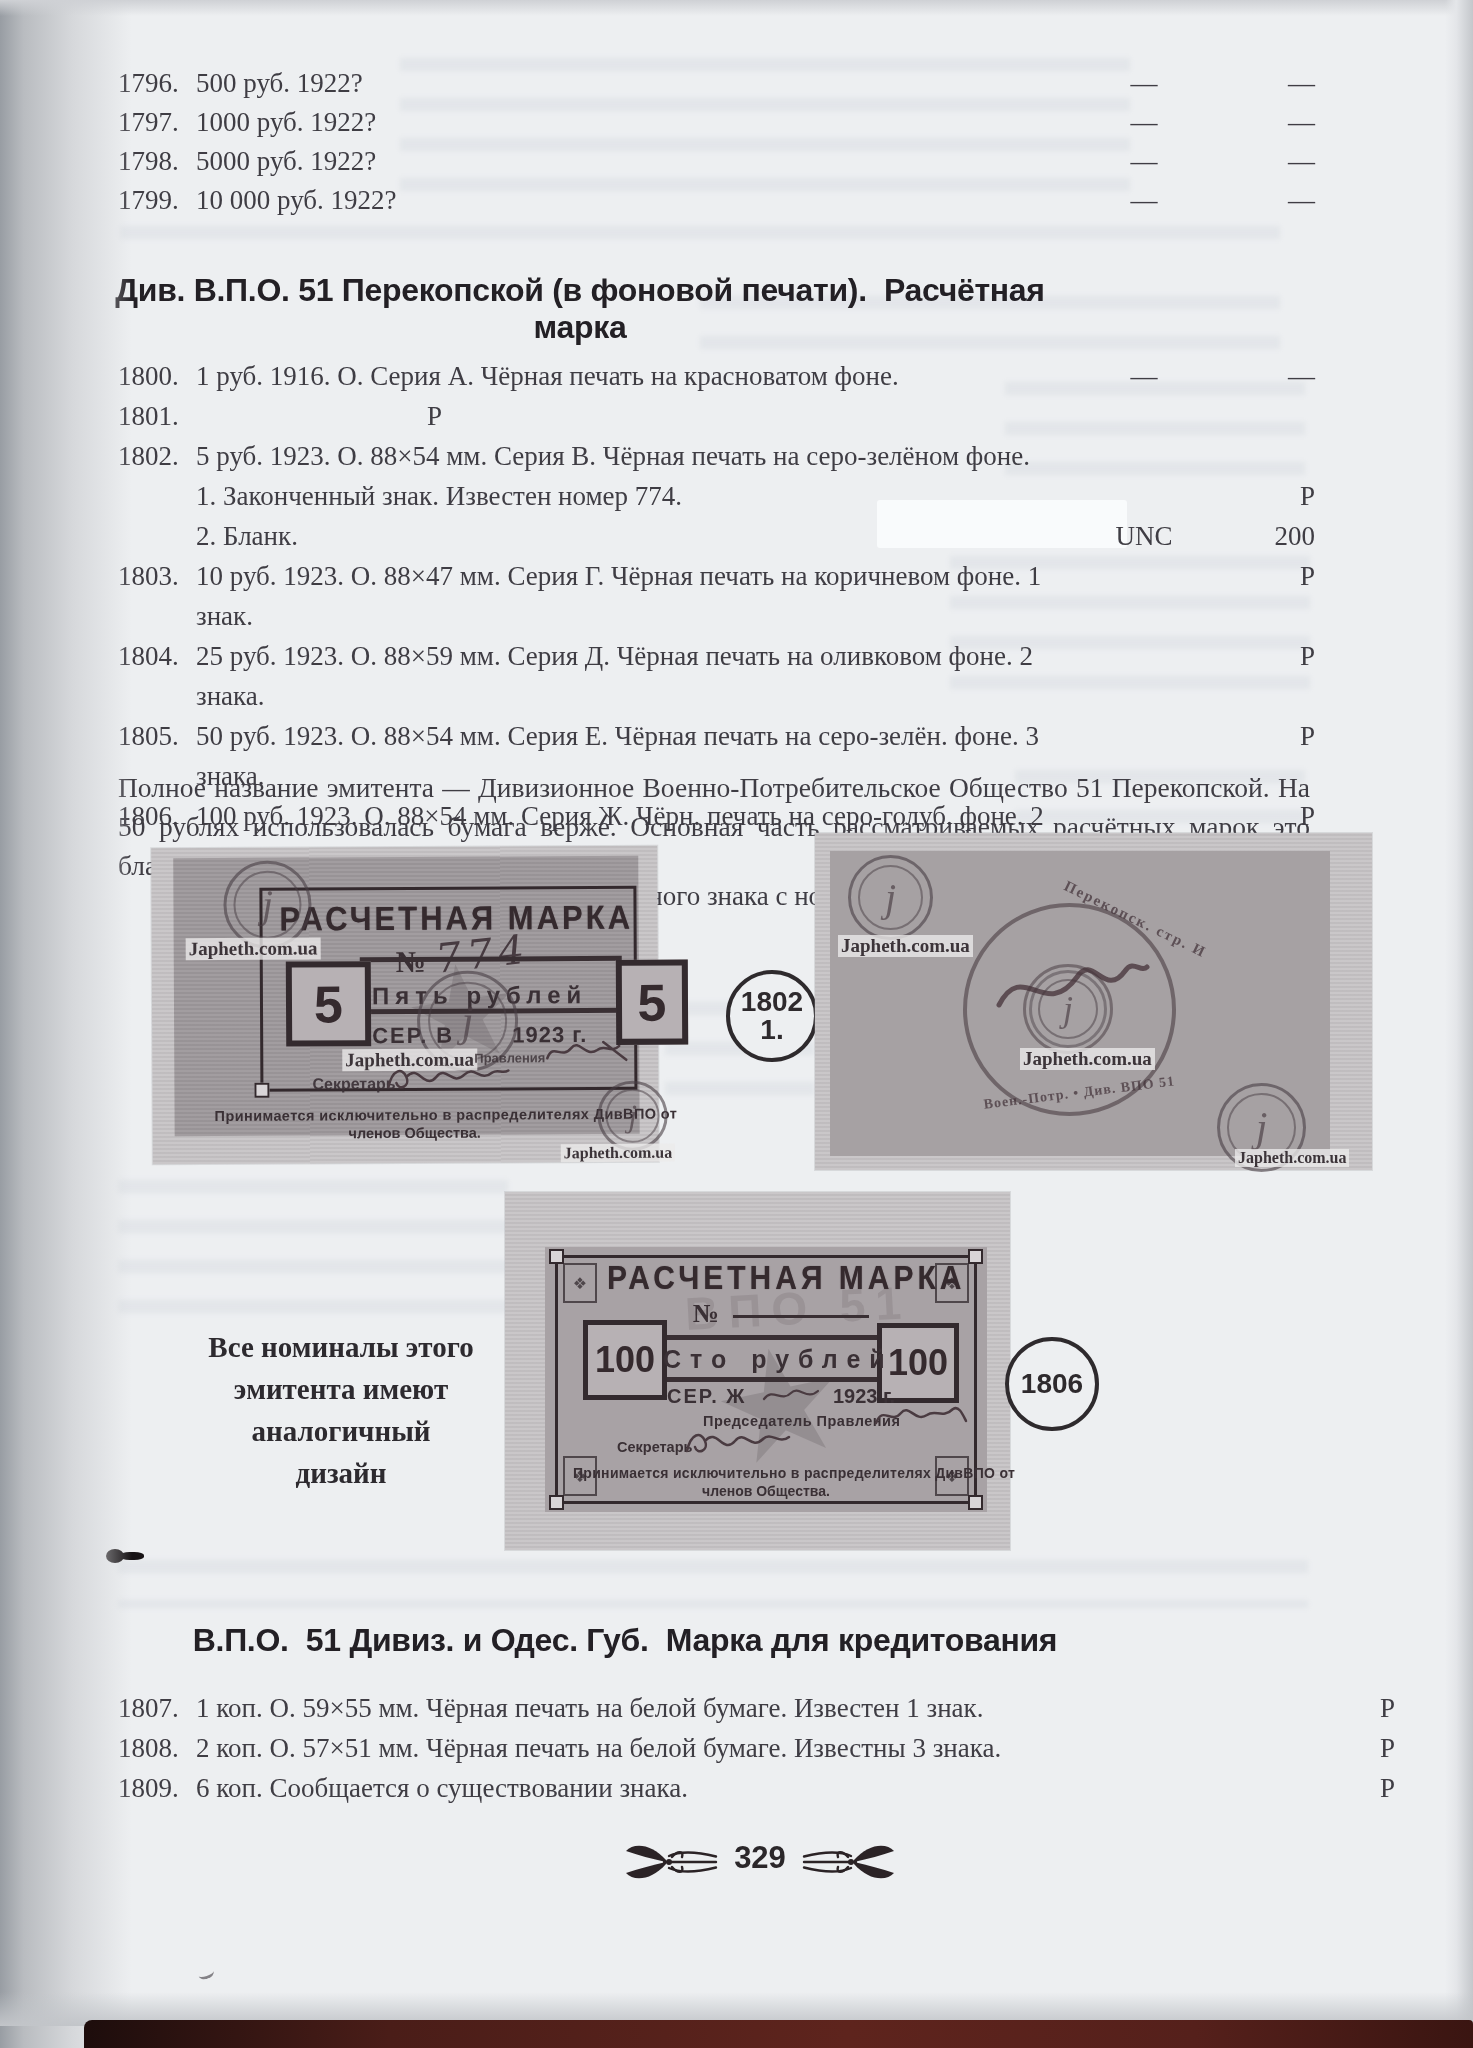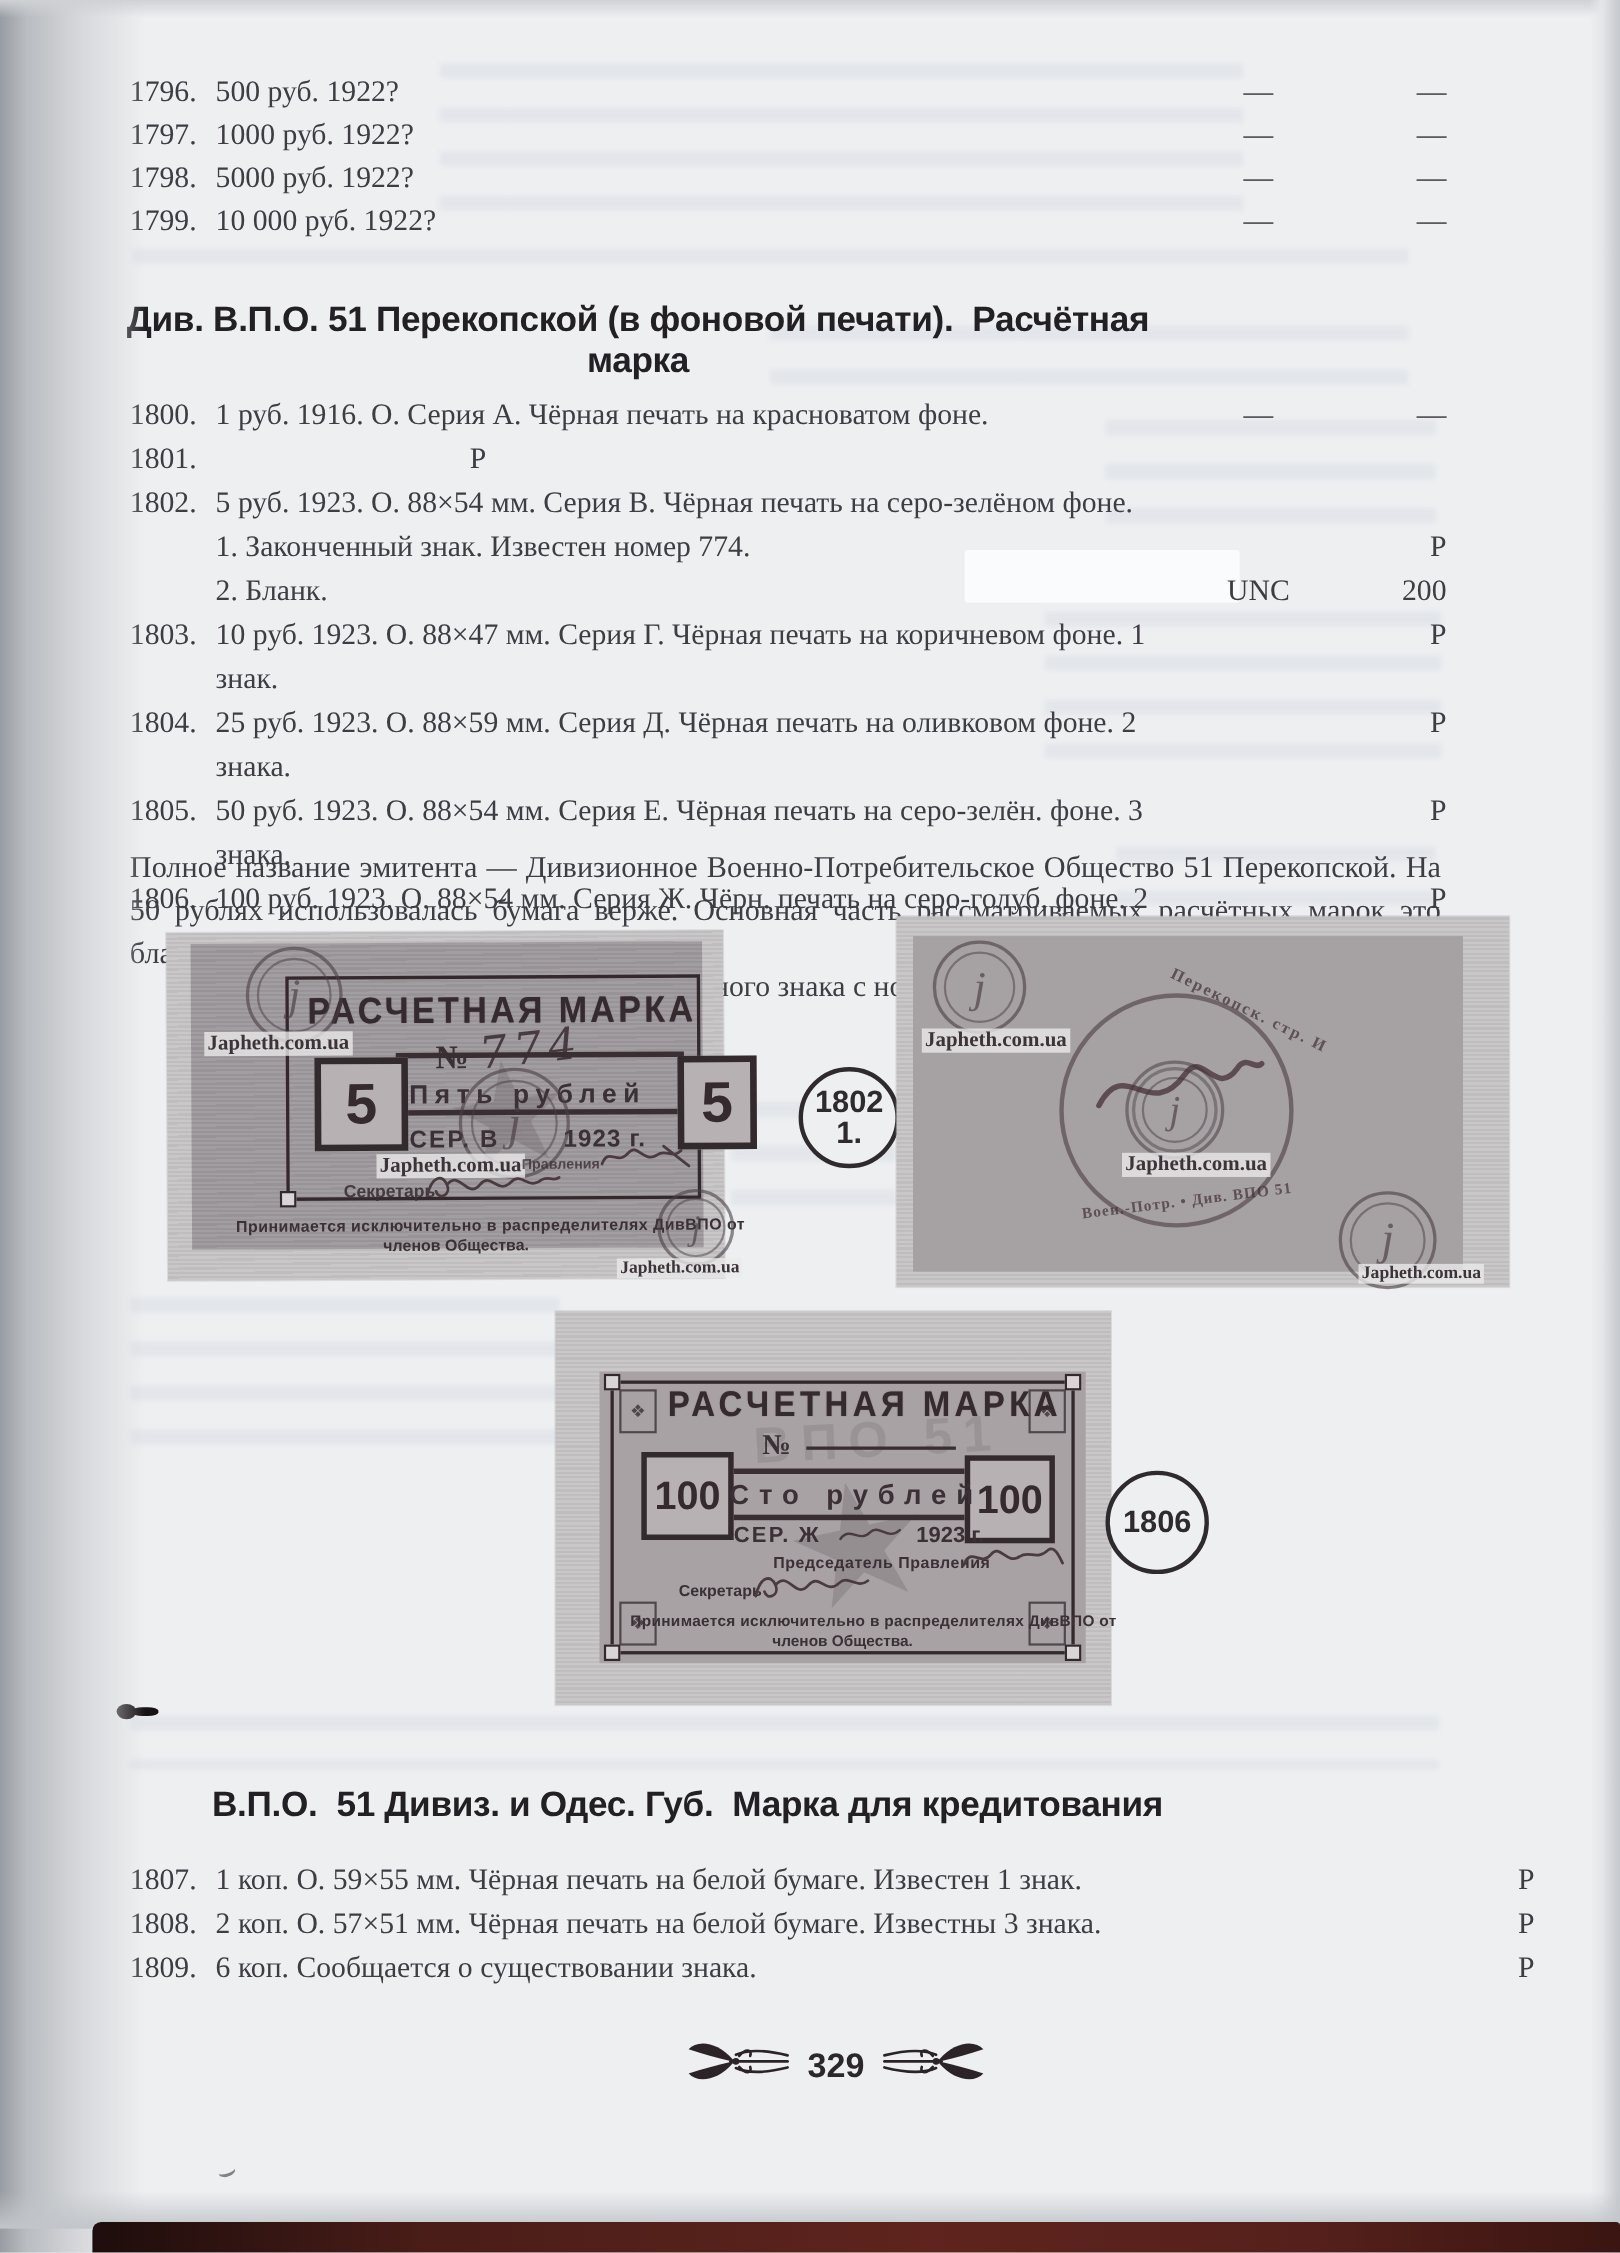--- a/index.html
+++ b/index.html
@@ -60,21 +60,21 @@
   .sig path{fill:none;stroke:#4a3b41;stroke-linecap:round;}
   .star{position:absolute;color:rgba(88,78,84,.24);font-family:"DejaVu Sans",sans-serif;pointer-events:none;}
   .arctext{position:absolute;font-family:"Liberation Serif",serif;font-weight:700;
          color:rgba(62,46,52,.7);white-space:nowrap;}
   .bgtext{position:absolute;font-family:"Liberation Sans",sans-serif;font-weight:800;
          color:rgba(80,68,74,.16);letter-spacing:10px;white-space:nowrap;}
   .corner-ornament{position:absolute;width:30px;height:36px;border:2px solid rgba(50,40,45,.75);
          display:flex;align-items:center;justify-content:center;font-size:16px;color:rgba(50,40,45,.75);}
   .pin{position:absolute;width:11px;height:11px;background:#d9d5d7;border:2px solid #33292d;}
   .footer{position:absolute;left:600px;top:1840px;width:320px;height:56px;display:flex;
-         align-items:flex-end;justify-content:center;gap:16px;}
+         align-items:flex-start;justify-content:center;gap:16px;}
   .pageno{font-family:"Liberation Sans",sans-serif;font-weight:800;font-size:31px;color:#2b272a;}
   .orn svg{display:block;}
   .blob{position:absolute;left:106px;top:1545px;width:44px;height:20px;}
   .blob i{position:absolute;background:#171315;border-radius:50%;}
   .mark2{position:absolute;left:198px;top:1968px;width:16px;height:8px;border-bottom:3px solid #6b686d;
          border-radius:50%;transform:rotate(-18deg);opacity:.8;}
 </style>
 </head>
 <body>
 
@@ -247,20 +247,25 @@
     <svg class="sig" style="left:178px;top:118px;" width="160" height="70" viewBox="0 0 160 70">
       <path d="M6 54 C30 8 52 70 84 26 C100 2 112 48 132 20 C140 8 148 22 154 16" stroke-width="5" style="stroke:rgba(68,50,56,.75)"></path>
     </svg>
     <div class="wm chip" style="left:205px;top:215px;font-size:19px;">Japheth.com.ua</div>
     <div class="jcirc" style="left:402px;top:250px;width:83px;height:83px;font-size:42px;">
         <span class="inner">j</span>
       </div>
     <div class="wm chip" style="left:420px;top:316px;font-size:16px;">Japheth.com.ua</div>
   </div>
 
+  <div class="caption">
+    <div>Все номиналы этого</div>
+    <div>эмитента имеют</div>
+    <div>аналогичный дизайн</div>
+  </div>
 
   <div class="photo grain" style="left:505px;top:1192px;width:505px;height:358px;">
     <div class="bnote grain" style="left:40px;top:55px;width:442px;height:265px;background:#a8a2a5;">
       <div class="bframe" style="left:10px;top:8px;right:10px;bottom:8px;"></div>
       <div class="pin" style="left:4px;top:2px;"></div>
       <div class="pin" style="right:4px;top:2px;"></div>
       <div class="pin" style="left:4px;bottom:2px;"></div>
       <div class="pin" style="right:4px;bottom:2px;"></div>
       <div class="corner-ornament" style="left:18px;top:16px;">❖</div>
       <div class="corner-ornament" style="right:18px;top:16px;">❖</div>

